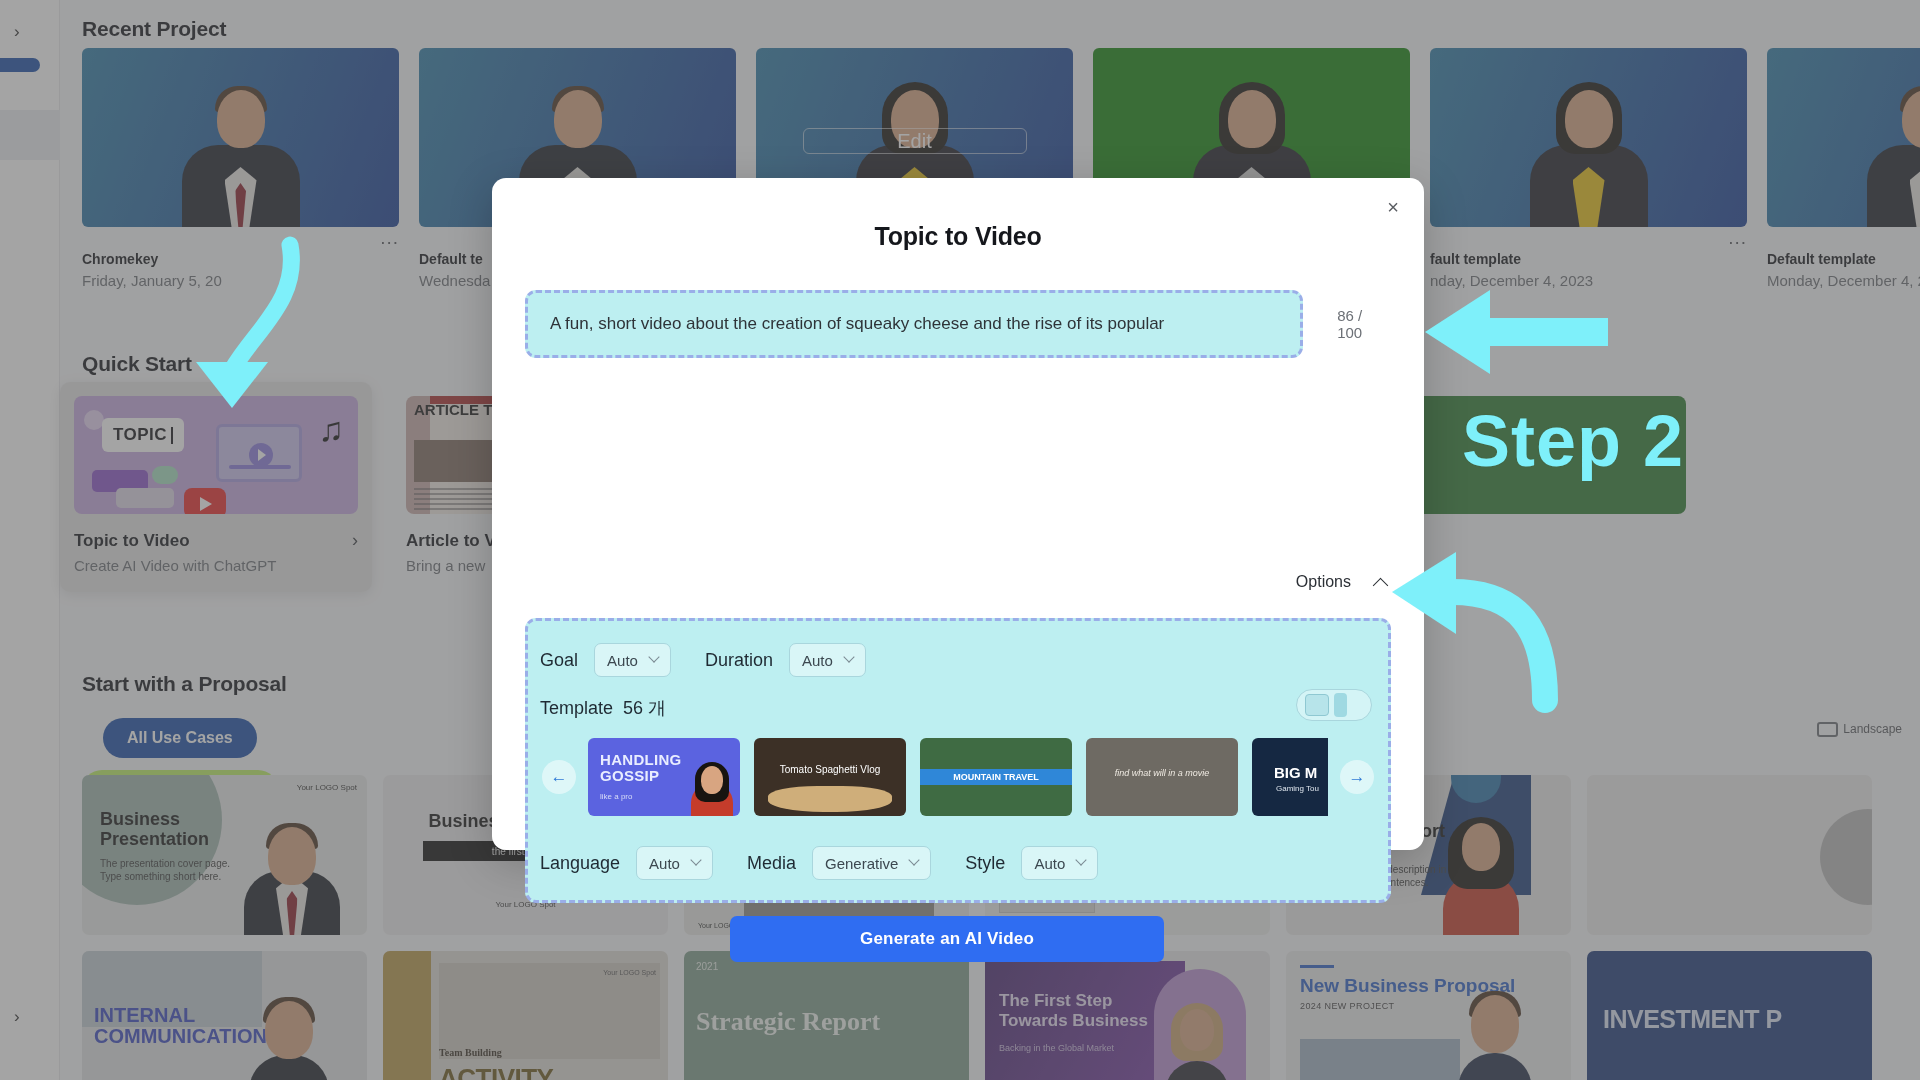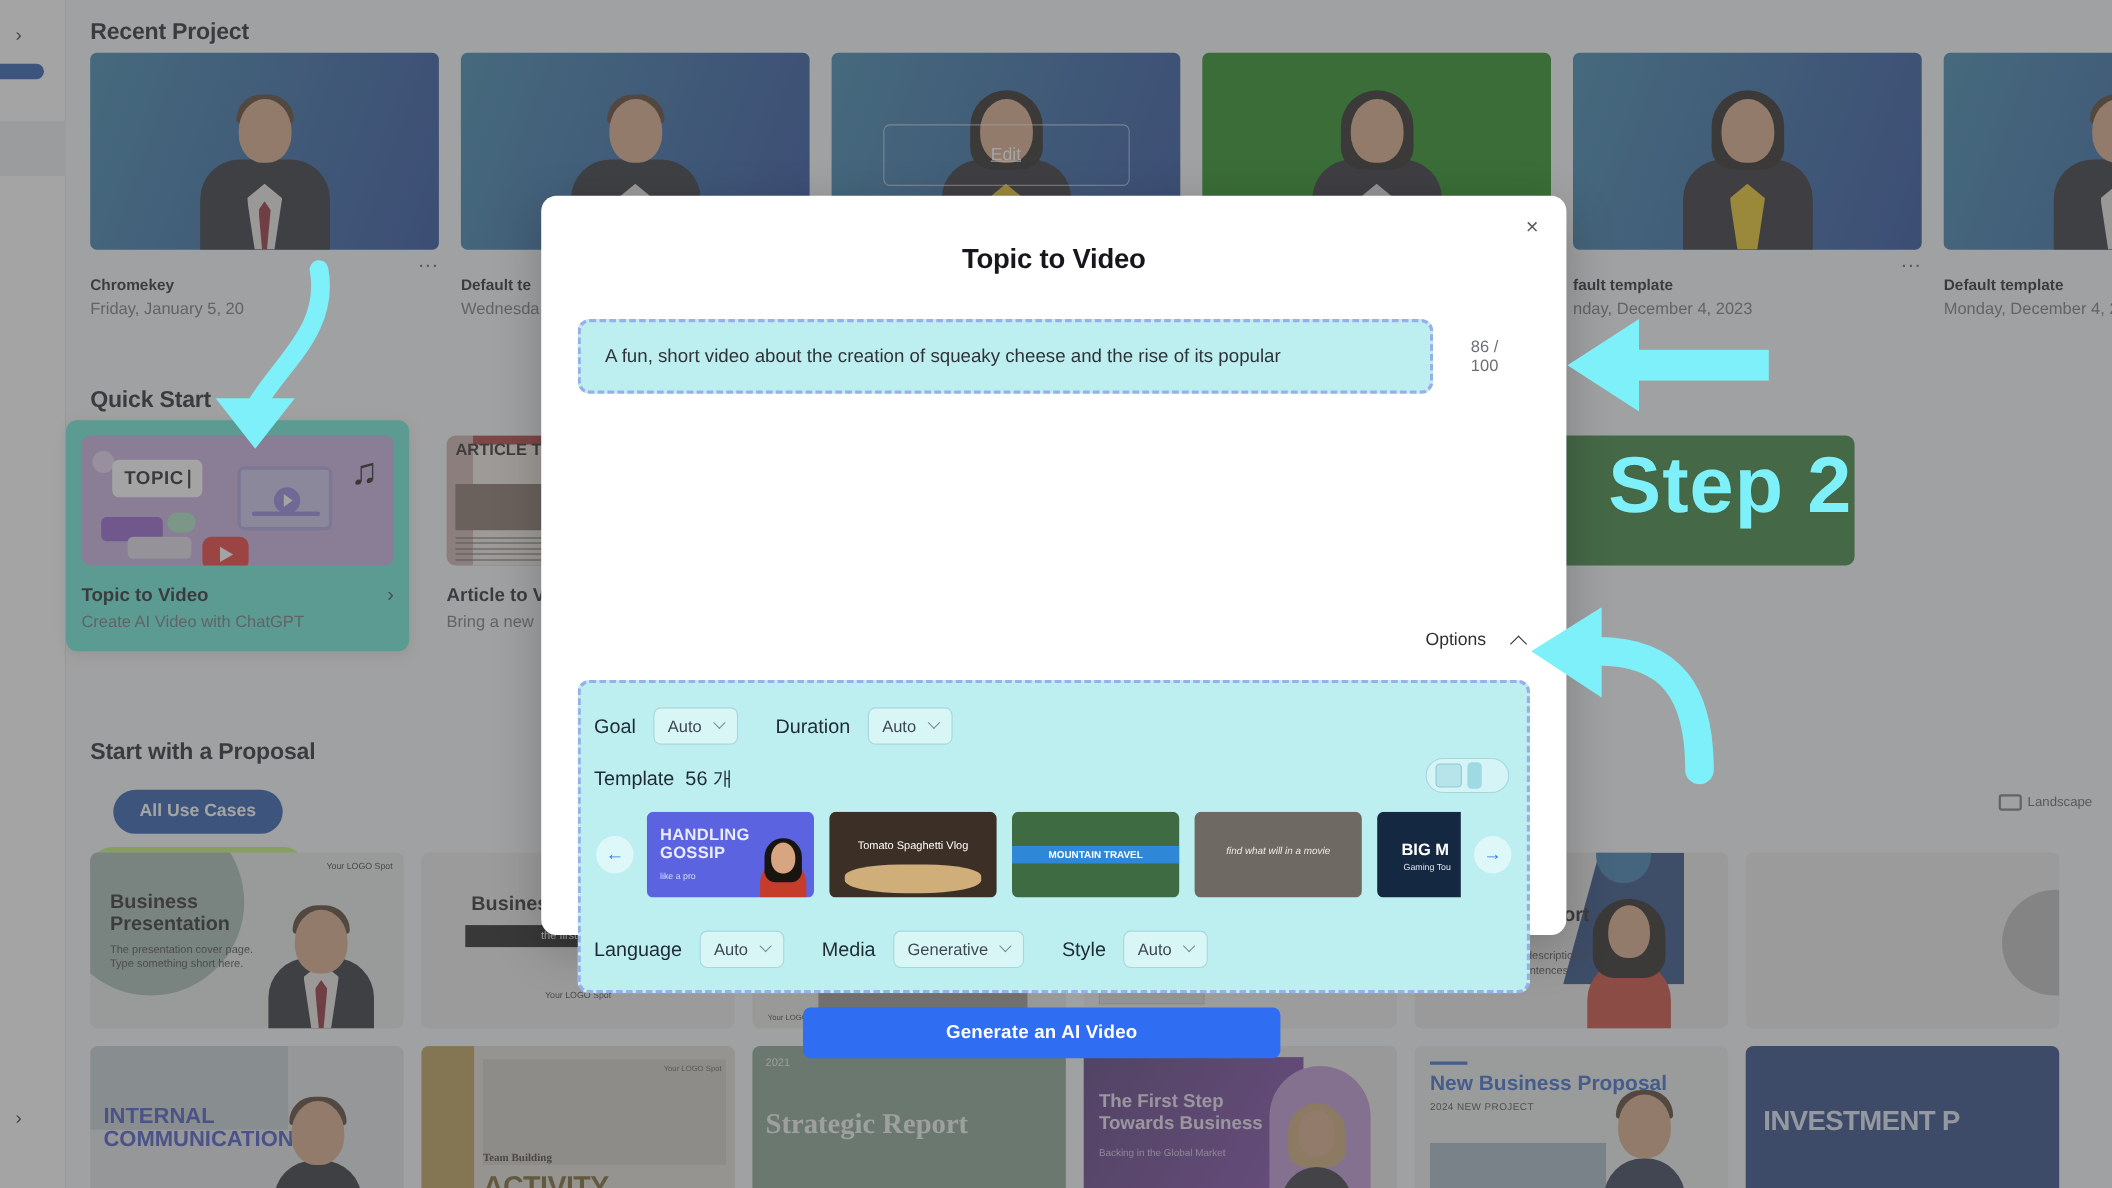--- a/index.html
+++ b/index.html
@@ -93,33 +93,33 @@
     width: 11px; height: 44px; background: #8c1f2c; bottom: 0;
     clip-path: polygon(50% 0, 100% 18%, 70% 100%, 30% 100%, 0 18%);
   }
   .av-f-body { background: #202028; }
   .av-f-hair { width: 66px; height: 72px; border-radius: 34px 34px 20px 20px; top: 34px; background: #181410;}
   .av-yellow { background: #e8c018 !important; }
   .av-red { background: #c53c2b !important; }
 
   .edit-btn-overlay {
     position: absolute; left: 50%; top: 52%; transform: translate(-50%,-50%);
-    width: 224px; height: 56px; border: 1px solid rgba(255,255,255,0.55);
-    border-radius: 6px; color: #fff; font-size: 16px;
-    display: flex; align-items: center; justify-content: center; text-decoration: underline;
+    width: 224px; height: 26px; border: 1px solid rgba(255,255,255,0.55);
+    border-radius: 6px; color: #fff; font-size: 20px;
+    display: flex; align-items: center; justify-content: center;
   }
 
   
   #quick-head { position: absolute; left: 22px; top: 352px; }
   .qs-row { position: absolute; left: 0px; top: 382px; display: flex; gap: 20px; align-items: flex-start;}
   .qs-card {
     width: 312px; padding: 14px 14px 18px 14px; border-radius: 10px;
     background: transparent;
   }
-  .qs-card.featured { background: #5eead4; box-shadow: 0 3px 14px rgba(0,0,0,0.10); }
+  .qs-card.featured { background: #e5e5e5; box-shadow: 0 3px 14px rgba(0,0,0,0.10); }
   .qs-thumb {
     width: 284px; height: 118px; border-radius: 8px; position: relative; overflow:hidden;
   }
   .qs-title-row {
     display: flex; align-items: center; justify-content: space-between;
     margin-top: 16px;
   }
   .qs-title { font-size: 17px; font-weight: bold; color: #16181d; white-space: nowrap;}
   .qs-chev { font-size: 18px; color: #3a3d42; }
   .qs-sub { margin-top: 6px; font-size: 15px; color: #6c7076; white-space: nowrap;}

